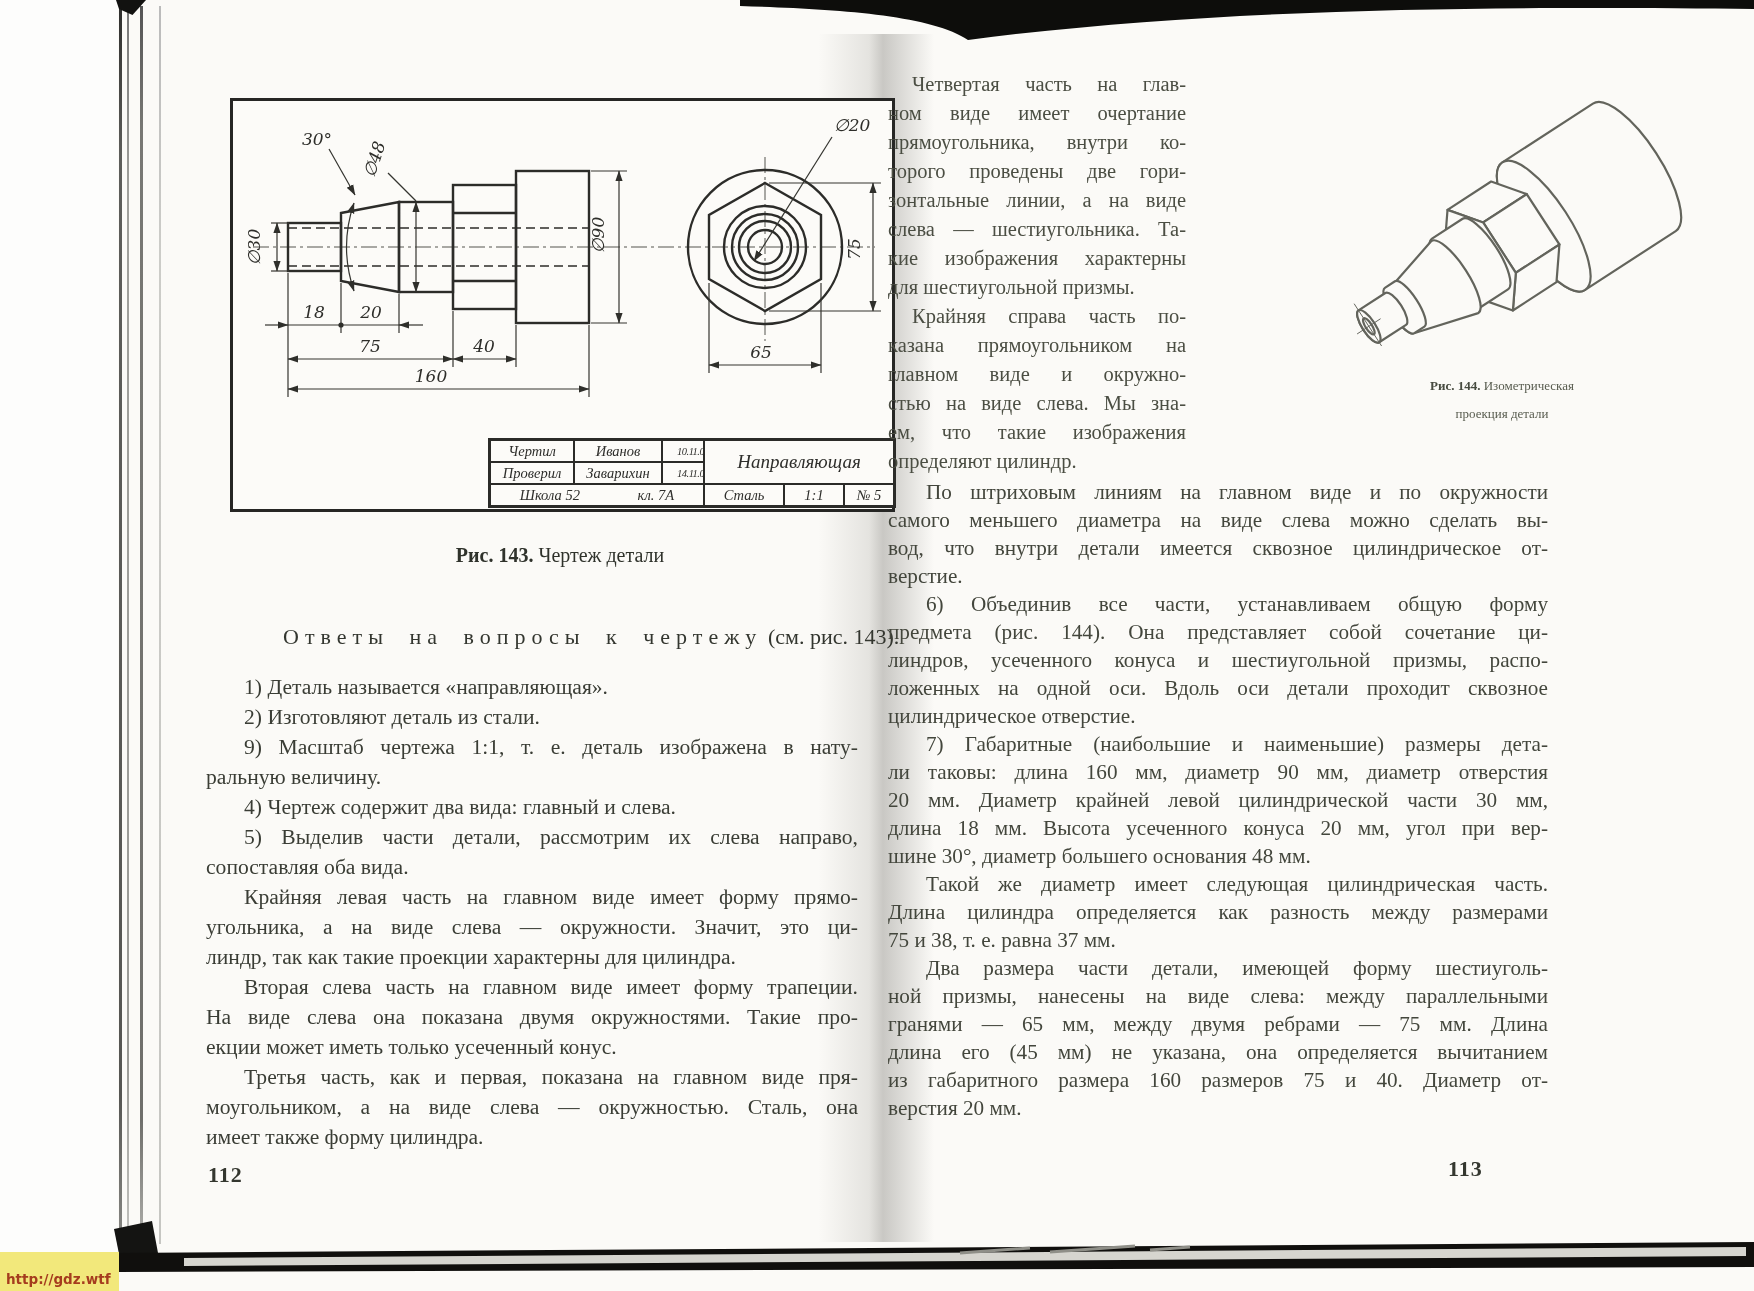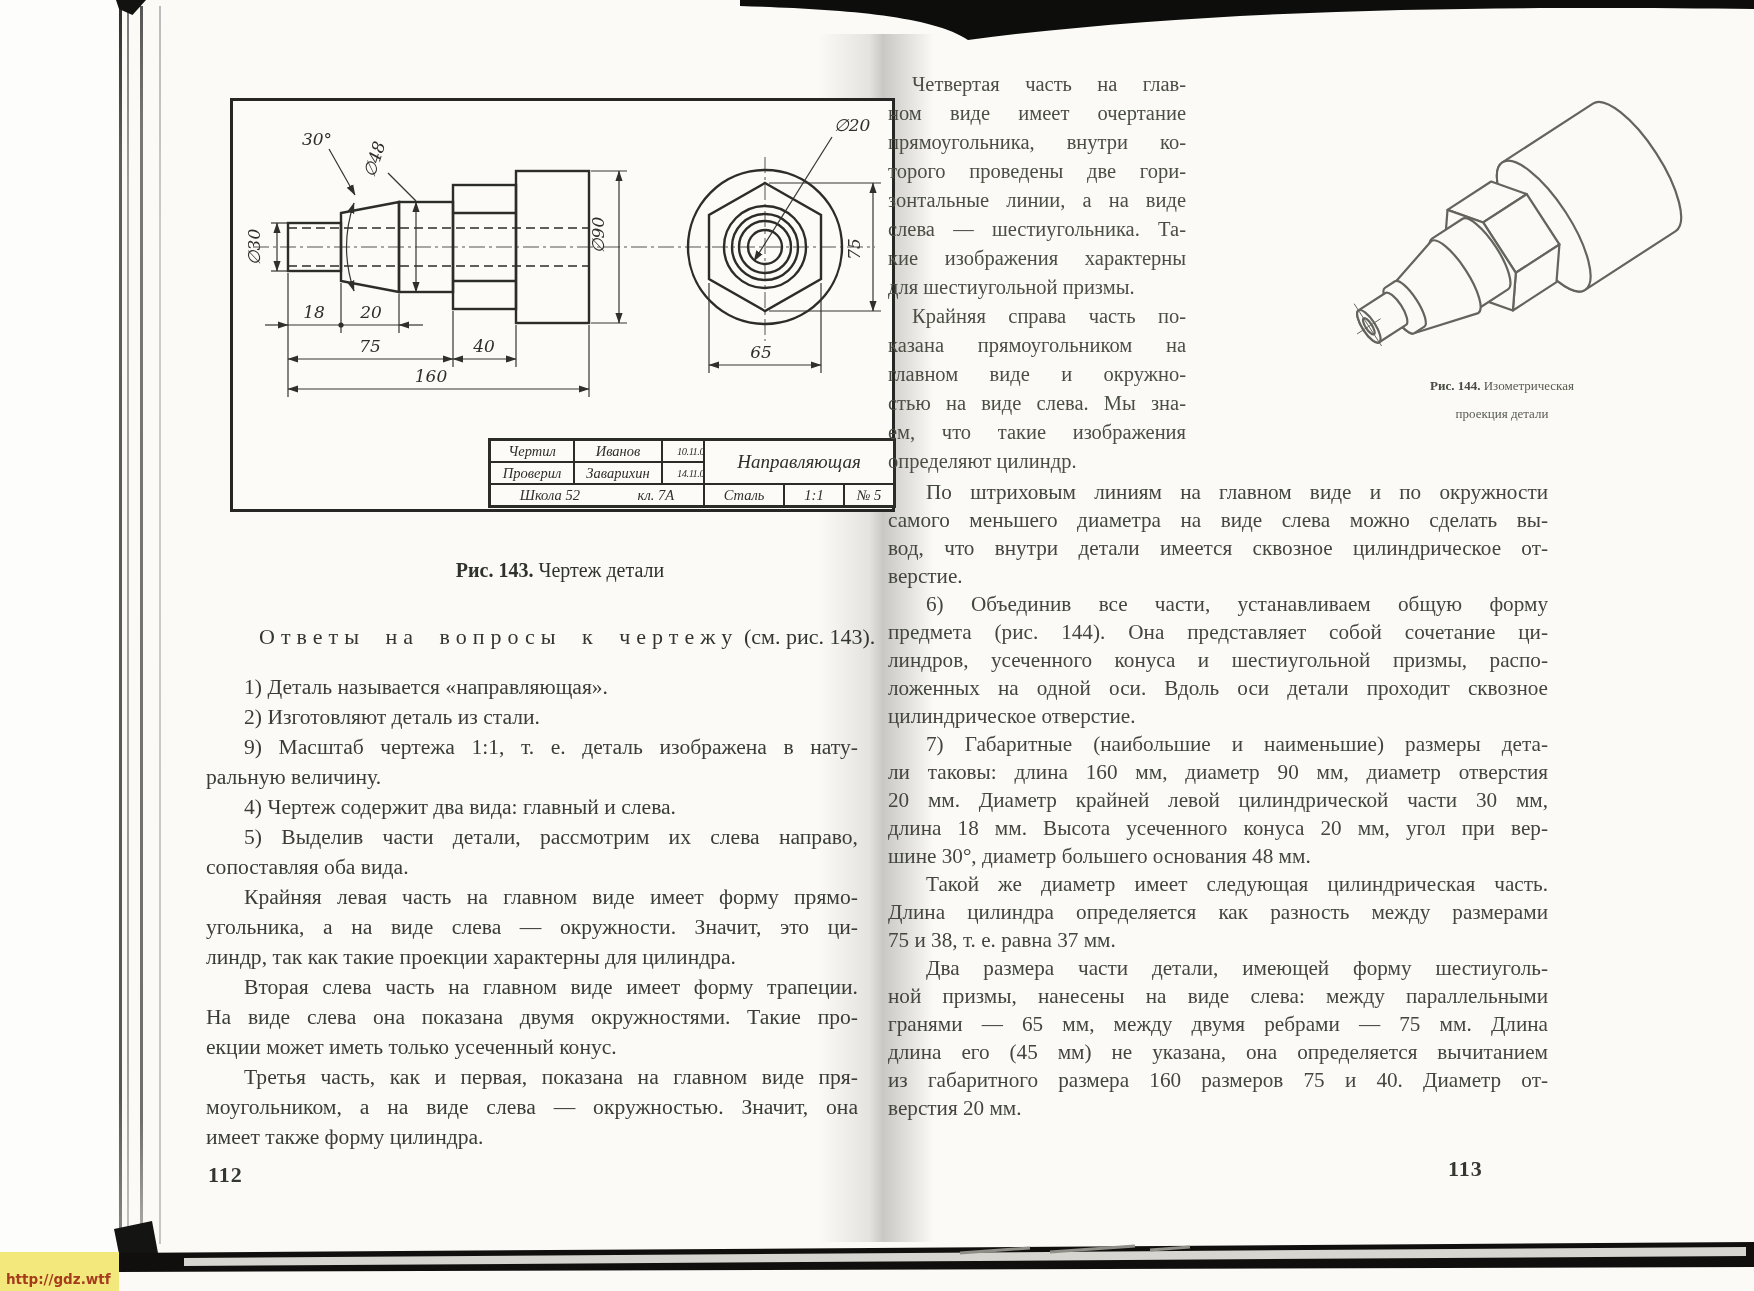--- a/index.html
+++ b/index.html
@@ -23,21 +23,21 @@
   .colL .line{line-height:29px;font-size:20.5px;color:#4b4e43;}
   .colL .ind{text-indent:24px;}
   .bodyR .line{line-height:28px;font-size:21.2px;color:#43463c;}
   .pagenum{font-size:22px;font-weight:700;color:#34372f;letter-spacing:1px;}
 
   .caption{font-size:20px;text-align:center;color:#2f322b;}
   .caption b{font-weight:700;}
   .caption144{font-size:13px;line-height:28px;text-align:center;color:#585c4f;}
   .caption144 b{color:#474b40;}
   .heading{font-size:22px;color:#33362f;padding-left:26px;white-space:nowrap;}
-  .heading .sp{letter-spacing:6px;word-spacing:9px;}
+  .heading .sp{letter-spacing:6px;word-spacing:9px;margin-left:24px;}
 
   
   .fig143{position:absolute;left:230px;top:98px;width:665px;height:414px;border:3px solid #26262            4;box-sizing:border-box;background:#fcfbf8;}
   .fig143{border:3px solid #262624;}
   .fig143 svg{position:absolute;left:0;top:0;}
 
   
   .tb{position:absolute;left:255px;top:337px;width:404px;height:66px;display:grid;
       grid-template-columns:84px 88px 42px 80px 60px 50px;grid-template-rows:22px 22px 22px;
       border:2.5px solid #2b2b28;box-sizing:content-box;font-style:italic;color:#2e2e2b;background:#fcfbf8;}
@@ -183,21 +183,21 @@
       <div class="c-school">
         <span>Школа 52</span>
         <span>кл. 7А</span>
       </div>
       <div>Сталь</div>
       <div>1:1</div>
       <div>№ 5</div>
     </div>
   </div>
 
-  <div class="abs caption" style="left:230px;top:544px;width:660px;margin-top:15px;">
+  <div class="abs caption" style="left:230px;top:544px;width:660px;">
     <b>Рис. 143.</b><span> Чертеж детали</span>
   </div>
 
   <div class="abs heading" style="left:233px;top:624px;width:655px;">
     <span class="sp">Ответы на вопросы к чертежу</span><span> (см. рис. 143).</span>
   </div>
 
   <div class="abs" style="left:206px;top:672px;width:652px;">
 
   <div class="line ind">1) Деталь называется «направляющая».</div>
@@ -207,21 +207,21 @@
       <div class="line ind">4) Чертеж содержит два вида: главный и слева.</div>
       <div class="line ind jl">5) Выделив части детали, рассмотрим их слева направо,</div>
       <div class="line">сопоставляя оба вида.</div>
       <div class="line ind jl">Крайняя левая часть на главном виде имеет форму прямо-</div>
       <div class="line jl">угольника, а на виде слева — окружности. Значит, это ци-</div>
       <div class="line">линдр, так как такие проекции характерны для цилиндра.</div>
       <div class="line ind jl">Вторая слева часть на главном виде имеет форму трапеции.</div>
       <div class="line jl">На виде слева она показана двумя окружностями. Такие про-</div>
       <div class="line">екции может иметь только усеченный конус.</div>
       <div class="line ind jl">Третья часть, как и первая, показана на главном виде пря-</div>
-      <div class="line jl">моугольником, а на виде слева — окружностью. Значит, она</div>
+      <div class="line jl">моугольником, а на виде слева — окружностью. Сталь, она</div>
       <div class="line">имеет также форму цилиндра.</div>
     </div>
 
   <div class="abs pagenum" style="left:208px;top:1162px;">112</div>
 
   <div class="abs colL" style="left:888px;top:70px;width:298px;">
 
   <div class="line ind jl">Четвертая часть на глав-</div>
       <div class="line jl">ном виде имеет очертание</div>
       <div class="line jl">прямоугольника, внутри ко-</div>

